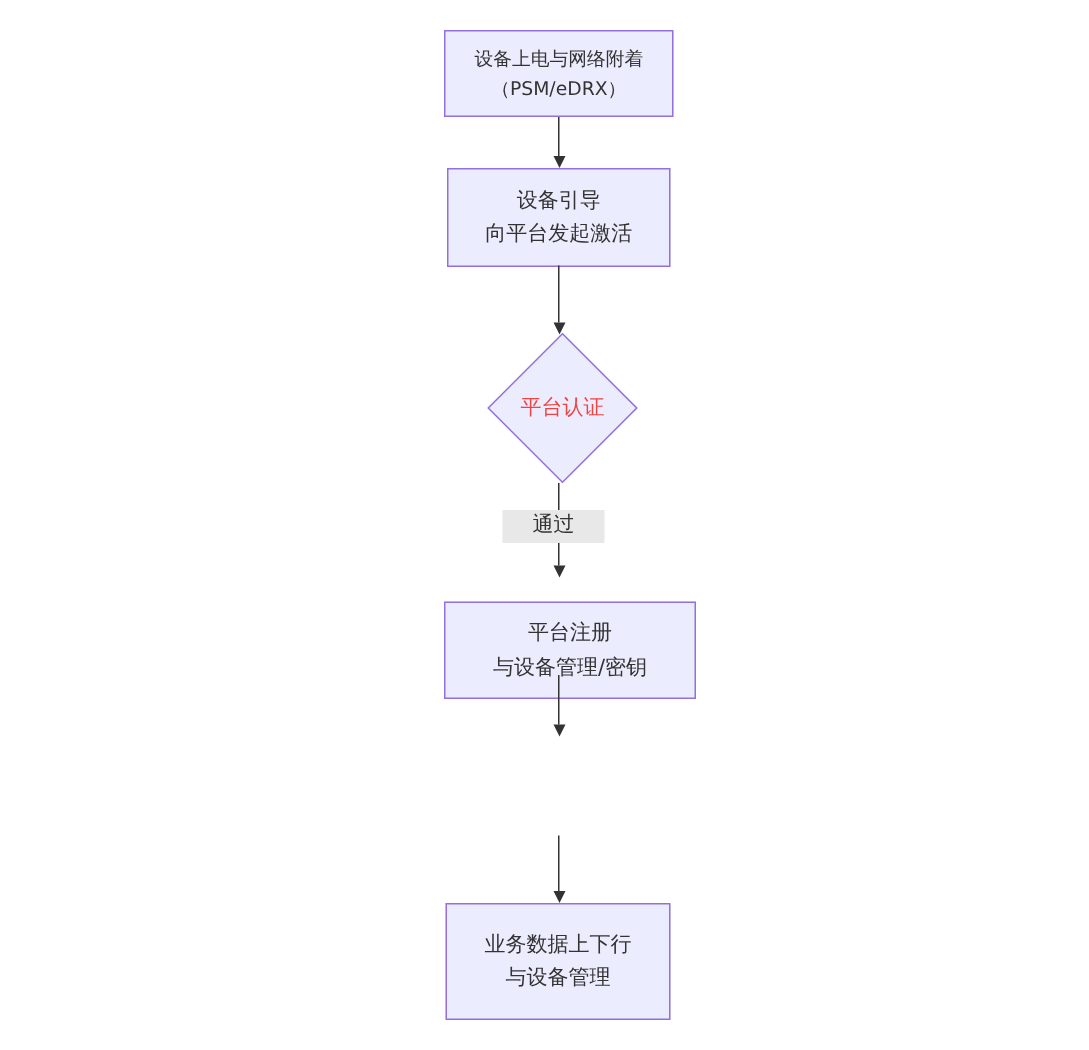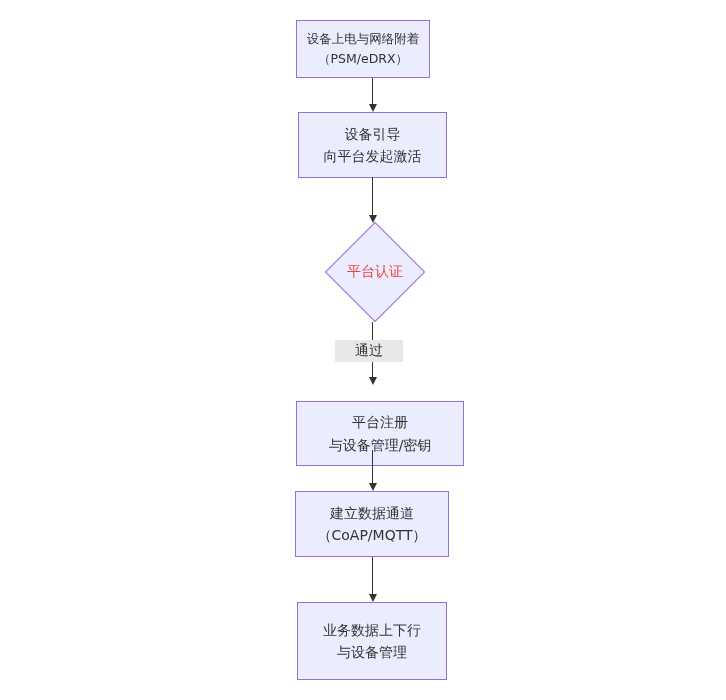--- a/index.html
+++ b/index.html
@@ -22,21 +22,21 @@
     display: flex;
     flex-direction: column;
     align-items: center;
     justify-content: center;
     text-align: center;
     color: #333333;
     font-size: 14px;
     line-height: 1.6;
     box-sizing: border-box;
   }
-  .n1 { left: 296px; top: 20px;  width: 134px; height: 58px; font-size: 12.5px; line-height: 1.6; }
+  .n1 { left: 296px; top: 20px;  width: 153px; height: 58px; font-size: 12.5px; line-height: 1.6; }
   .n2 { left: 298px; top: 112px; width: 149px; height: 66px; }
   .n3 { left: 296px; top: 401px; width: 168px; height: 65px; }
   .n4 { left: 295px; top: 491px; width: 154px; height: 66px; }
   .n5 { left: 297px; top: 602px; width: 150px; height: 78px; }
 
   .arrow {
     position: absolute;
     left: 368px;
     width: 9px;
     display: flex;
@@ -148,24 +148,20 @@
   <div class="node n3">
     <span>平台注册</span>
     <span>与设备管理/密钥</span>
   </div>
 
   <div class="arrow a4">
     <div class="arrow-line"></div>
     <div class="arrow-head"></div>
   </div>
 
-  <div class="node n4">
-    <span>建立数据通道</span>
-    <span>（CoAP/MQTT）</span>
-  </div>
 
   <div class="arrow a5">
     <div class="arrow-line"></div>
     <div class="arrow-head"></div>
   </div>
 
   <div class="node n5">
     <span>业务数据上下行</span>
     <span>与设备管理</span>
   </div>

